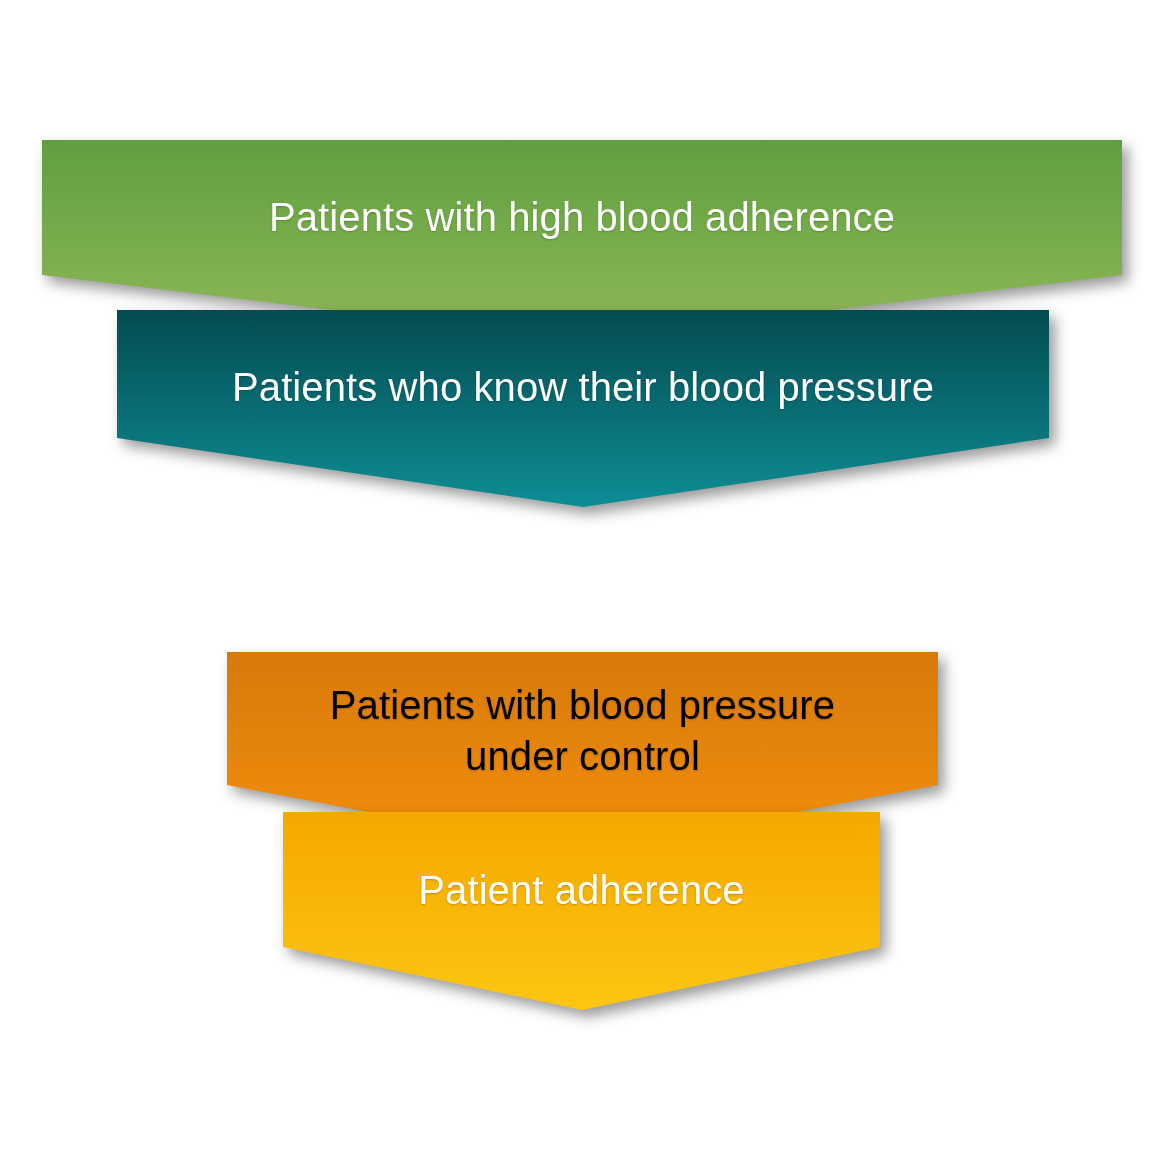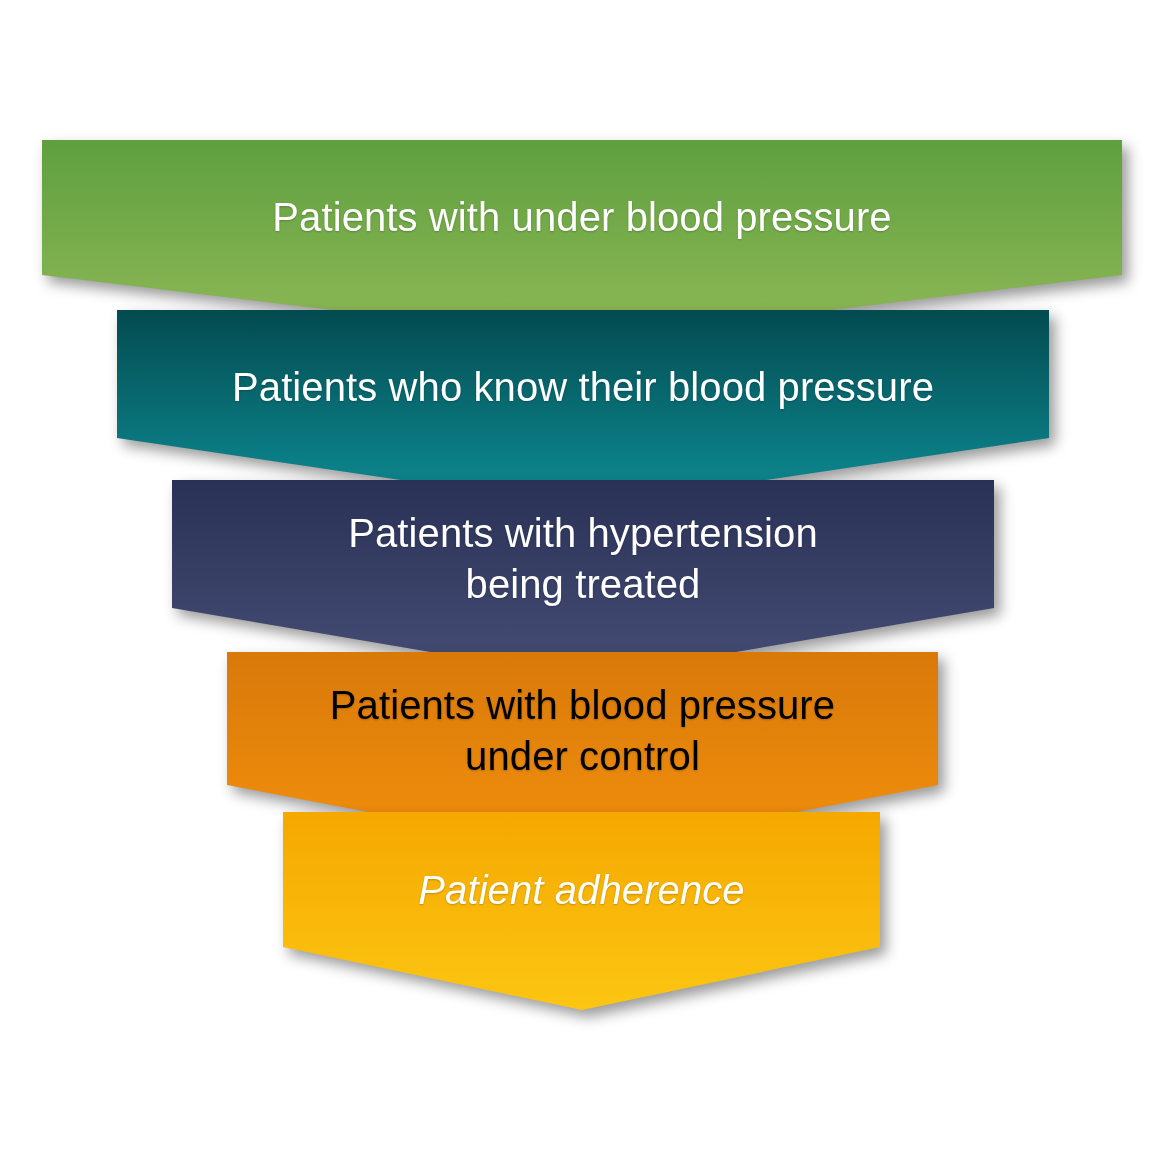--- a/index.html
+++ b/index.html
@@ -67,67 +67,54 @@
   #band-1 { left: 117px; top: 310px; width: 932px;  height: 197px; }
   #band-1 .band-label { margin-top: 52px; }
 
   #band-2 { left: 172px; top: 480px; width: 822px;  height: 198px; }
   #band-2 .band-label { margin-top: 28px; }
 
   #band-3 { left: 227px; top: 652px; width: 711px;  height: 201px; }
   #band-3 .band-label { margin-top: 28px; }
 
   #band-4 { left: 283px; top: 812px; width: 597px;  height: 198px; }
-  #band-4 .band-label { margin-top: 53px; font-style: italic; }
+  #band-4 .band-label { margin-top: 53px; }
 </style>
 </head>
 <body>
 
 <div id="stage" style="background: rgb(255, 255, 255);">
   <div class="funnel">
 
     <div class="band" id="band-0">
       <svg class="band-shape" viewBox="0 0 1080 200" preserveAspectRatio="none">
         <defs>
           <linearGradient id="grad0" x1="0" y1="0" x2="0" y2="1">
             <stop offset="0%" stop-color="#5f9f3f"></stop>
             <stop offset="100%" stop-color="#90b957"></stop>
           </linearGradient>
         </defs>
         <polygon points="0,0 1080,0 1080,135 540,200 0,135" fill="url(#grad0)"></polygon>
       </svg>
-      <div class="band-label" style="color: rgb(255, 255, 255);">Patients with under blood pressure</div>
+      <div class="band-label" style="color: rgb(255, 255, 255);">Patients with high blood adherence</div>
     </div>
 
     <div class="band" id="band-1">
       <svg class="band-shape" viewBox="0 0 932 197" preserveAspectRatio="none">
         <defs>
           <linearGradient id="grad1" x1="0" y1="0" x2="0" y2="1">
             <stop offset="0%" stop-color="#034b50"></stop>
             <stop offset="100%" stop-color="#0e8d95"></stop>
           </linearGradient>
         </defs>
         <polygon points="0,0 932,0 932,128 466,197 0,128" fill="url(#grad1)"></polygon>
       </svg>
       <div class="band-label" style="color: rgb(255, 255, 255);">Patients who know their blood pressure</div>
     </div>
 
-    <div class="band" id="band-2">
-      <svg class="band-shape" viewBox="0 0 822 198" preserveAspectRatio="none">
-        <defs>
-          <linearGradient id="grad2" x1="0" y1="0" x2="0" y2="1">
-            <stop offset="0%" stop-color="#2a3157"></stop>
-            <stop offset="100%" stop-color="#474e75"></stop>
-          </linearGradient>
-        </defs>
-        <polygon points="0,0 822,0 822,128 411,198 0,128" fill="url(#grad2)"></polygon>
-      </svg>
-      <div class="band-label" style="color: rgb(255, 255, 255);">Patients with hypertension
-being treated</div>
-    </div>
 
     <div class="band" id="band-3">
       <svg class="band-shape" viewBox="0 0 711 201" preserveAspectRatio="none">
         <defs>
           <linearGradient id="grad3" x1="0" y1="0" x2="0" y2="1">
             <stop offset="0%" stop-color="#d9790a"></stop>
             <stop offset="100%" stop-color="#f2900c"></stop>
           </linearGradient>
         </defs>
         <polygon points="0,0 711,0 711,133 355,201 0,133" fill="url(#grad3)"></polygon>

